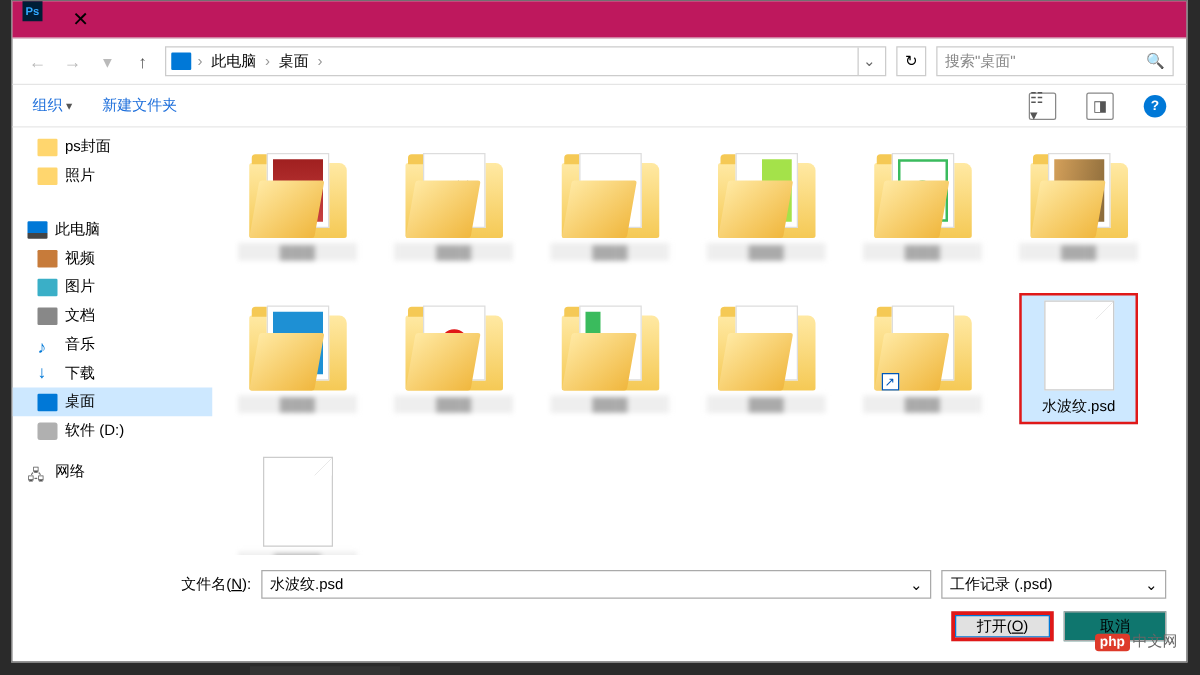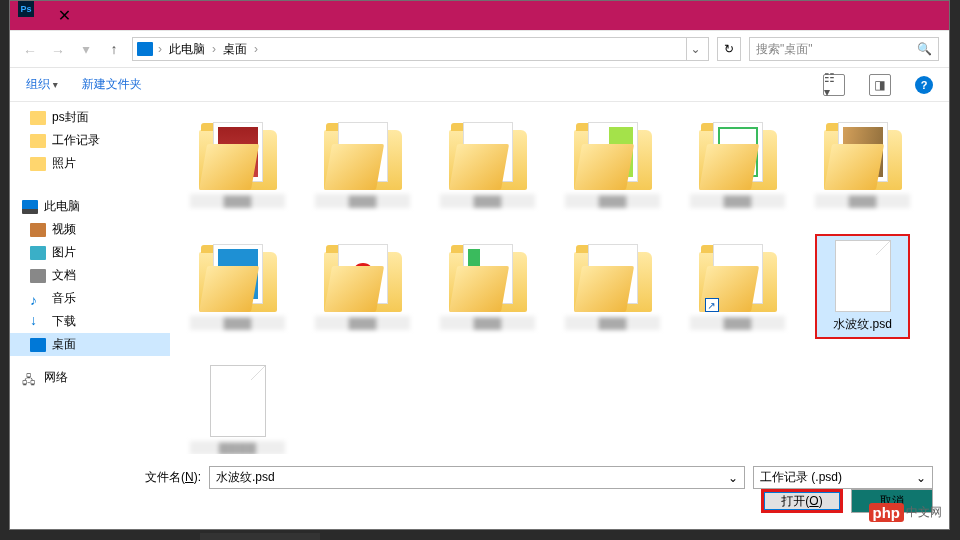--- a/index.html
+++ b/index.html
@@ -54,31 +54,31 @@
 .folder-thumb { width: 78px; height: 72px; position: relative; }
 .folder-back { position: absolute; bottom: 0; width: 78px; height: 60px; background: linear-gradient(#ffe9a3, #f5c955); border-radius: 2px 6px 2px 2px; }
 .folder-back::before { content: ""; position: absolute; top: -7px; left: 2px; width: 30px; height: 8px; background: #f5c955; border-radius: 3px 3px 0 0; }
 .folder-paper { position: absolute; top: 4px; left: 14px; width: 50px; height: 60px; background: #fff; border: 1px solid #ddd; display: flex; align-items: center; justify-content: center; overflow: hidden; }
 .folder-front { position: absolute; bottom: 0; left: 0; width: 52px; height: 46px; background: linear-gradient(135deg, #ffe9a3, #f0b73e); transform: skewX(-10deg); transform-origin: bottom; border-radius: 2px; }
 .paper-thumb { width: 56px; height: 72px; background: #fff; border: 1px solid #ccc; position: relative; }
 .paper-thumb::after { content: ""; position: absolute; top: 0; right: 0; width: 14px; height: 14px; background: linear-gradient(135deg, transparent 48%, #ddd 50%, #fff 52%); }
 .file-label { width: 95px; text-align: center; color: #aaa; background: #eee; min-height: 14px; filter: blur(2px); }
 .file-label.visible { filter: none; color: #000; background: transparent; }
 .shortcut-ovl { position: absolute; bottom: 0; left: 6px; width: 14px; height: 14px; background: #fff; border: 1px solid #0057b8; display: flex; align-items: center; justify-content: center; font-size: 10px; color: #0057b8; }
-.bottom-panel { padding: 12px 16px 16px; display: flex; flex-direction: column; }
+.bottom-panel { padding: 12px 16px 16px; display: flex; flex-direction: column; gap: 10px; }
 .filename-row { display: flex; align-items: center; gap: 8px; }
 .filename-row .lbl { width: 175px; text-align: right; }
 .filename-row .lbl u { text-decoration: underline; }
 .fn-input { flex: 1; height: 23px; border: 1px solid #aaa; padding: 0 6px; display: flex; align-items: center; justify-content: space-between; }
 .filter-sel { width: 180px; height: 23px; border: 1px solid #aaa; padding: 0 6px; display: flex; align-items: center; justify-content: space-between; }
 .btn-row { display: flex; justify-content: flex-end; gap: 8px; }
 .dlg-btn { width: 82px; height: 24px; border: 1px solid #aaa; background: #0f766e; display: flex; align-items: center; justify-content: center; }
 .dlg-btn.primary { border: 3px solid #e01818; background: #e1e1e1; box-shadow: inset 0 0 0 1px #0078d7; }
 .watermark { position: absolute; right: 18px; bottom: 18px; color: #666; font-size: 14px; display: flex; align-items: center; gap: 2px; }
-.wm-badge { background: #dd3a2a; color: #fff; padding: 1px 4px; border-radius: 3px; font-size: 15px; font-weight: bold; }
+.wm-badge { background: #dd3a2a; color: #fff; padding: 1px 4px; border-radius: 3px; font-size: 11px; font-weight: bold; }
 .taskbar { position: absolute; bottom: 0; left: 200px; width: 120px; height: 7px; background: #333; }
 .thumb-inner { width: 40px; height: 50px; }
 .ti-1 { background: linear-gradient(#a02020, #c84040); }
 .ti-2 { background: #fff; display:flex; flex-direction:column; align-items:center; justify-content:center; font-size:7px; color:#333; }
 .ti-3 { background: #fff; }
 .ti-4 { background: linear-gradient(90deg, #fff 40%, #a4e24a 40%); }
 .ti-5 { background: #fff; border: 2px solid #3abb5d; display:flex; align-items:center; justify-content:center; color:#3abb5d; font-size:20px; }
 .ti-6 { background: linear-gradient(100deg, #d4a05a, #8a6a3a); }
 .ti-7 { background: #1e90d4; display:flex; align-items:center; justify-content:center; color:#fff; font-size:18px; font-weight:bold; }
 .ti-8 { background:#fff; display:flex; align-items:center; justify-content:center; }
@@ -127,24 +127,20 @@
   </div>
 
   <div class="main-area">
     <div class="sidebar">
       <div class="side-item">
           <div class="side-ico"></div>
           <span>ps封面</span>
         </div>
       <div class="side-item">
           <div class="side-ico"></div>
-          <span>工作记录</span>
-        </div>
-      <div class="side-item">
-          <div class="side-ico"></div>
           <span>照片</span>
         </div>
       <div class="side-spacer"></div>
       <div class="side-spacer"></div>
       <div class="side-item header">
           <div class="side-ico pc"></div>
           <span>此电脑</span>
         </div>
       <div class="side-item">
           <div class="side-ico video"></div>
@@ -162,20 +158,24 @@
           <div class="side-ico music"></div>
           <span>音乐</span>
         </div>
       <div class="side-item">
           <div class="side-ico down"></div>
           <span>下载</span>
         </div>
       <div class="side-item selected">
           <div class="side-ico desk"></div>
           <span>桌面</span>
+        </div>
+      <div class="side-item">
+          <div class="side-ico disk"></div>
+          <span>软件 (D:)</span>
         </div>
       <div class="side-spacer"></div>
       <div class="side-item header">
           <div class="side-ico net"></div>
           <span>网络</span>
         </div>
     </div>
 
     <div class="content">
       <div class="file-grid">

